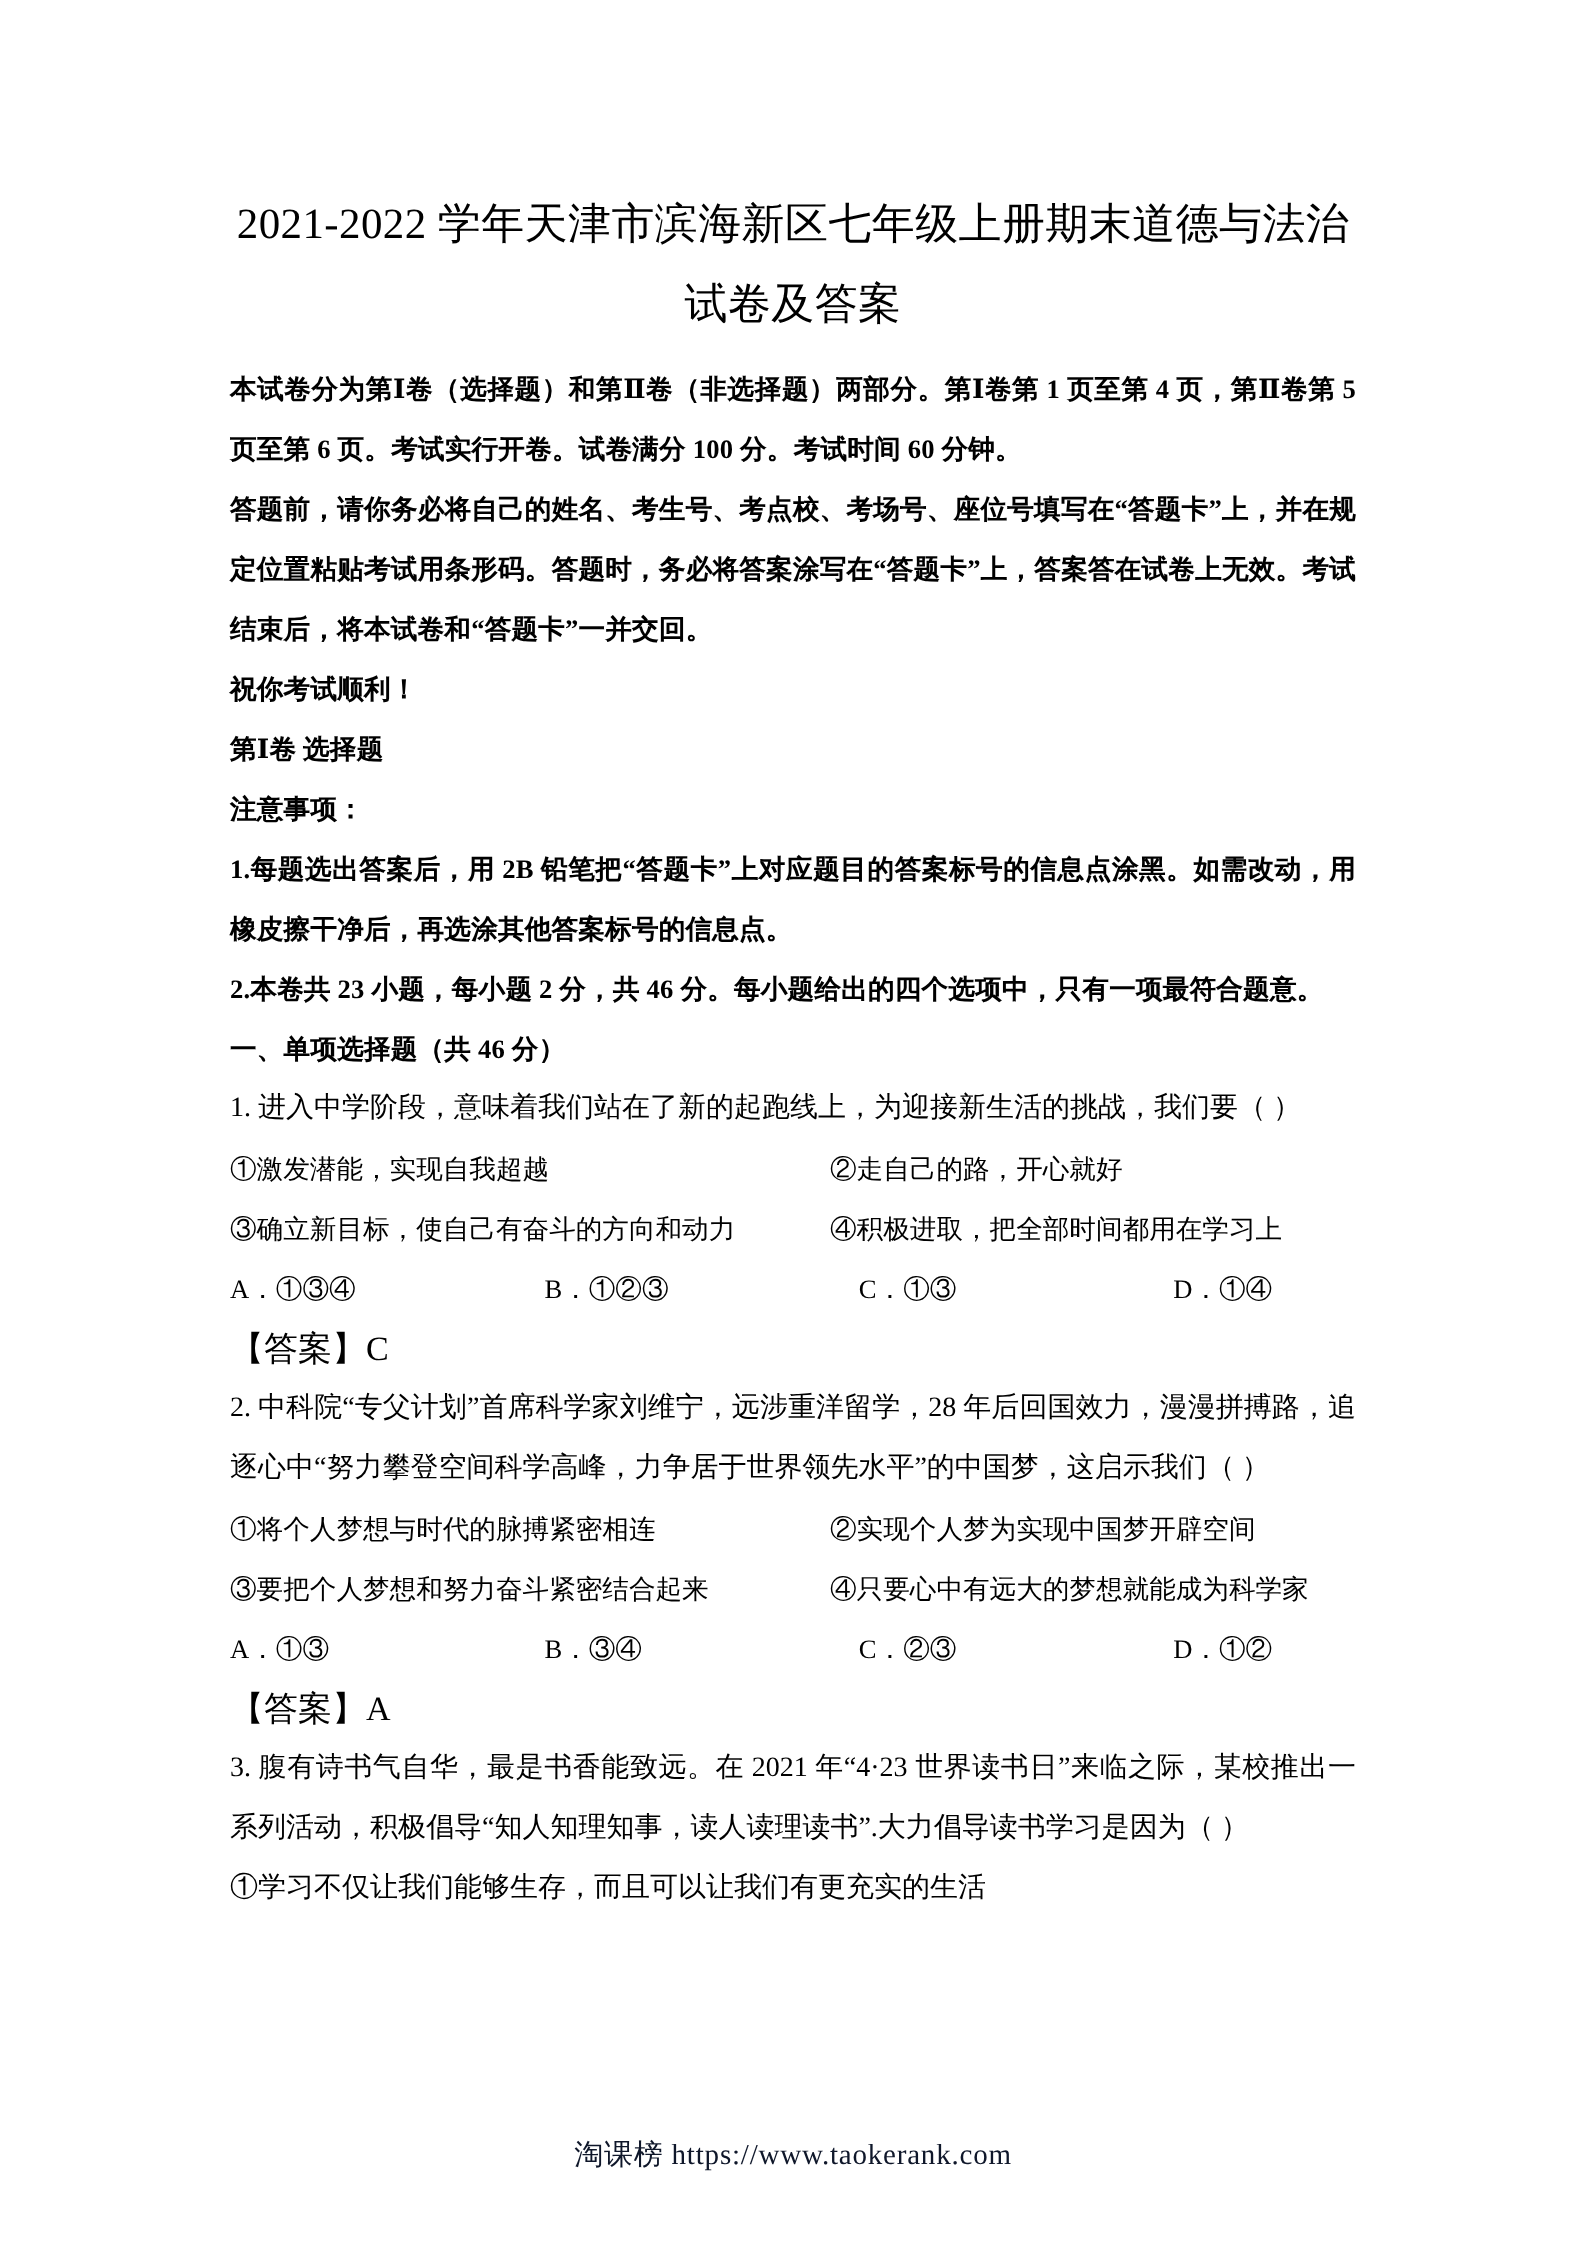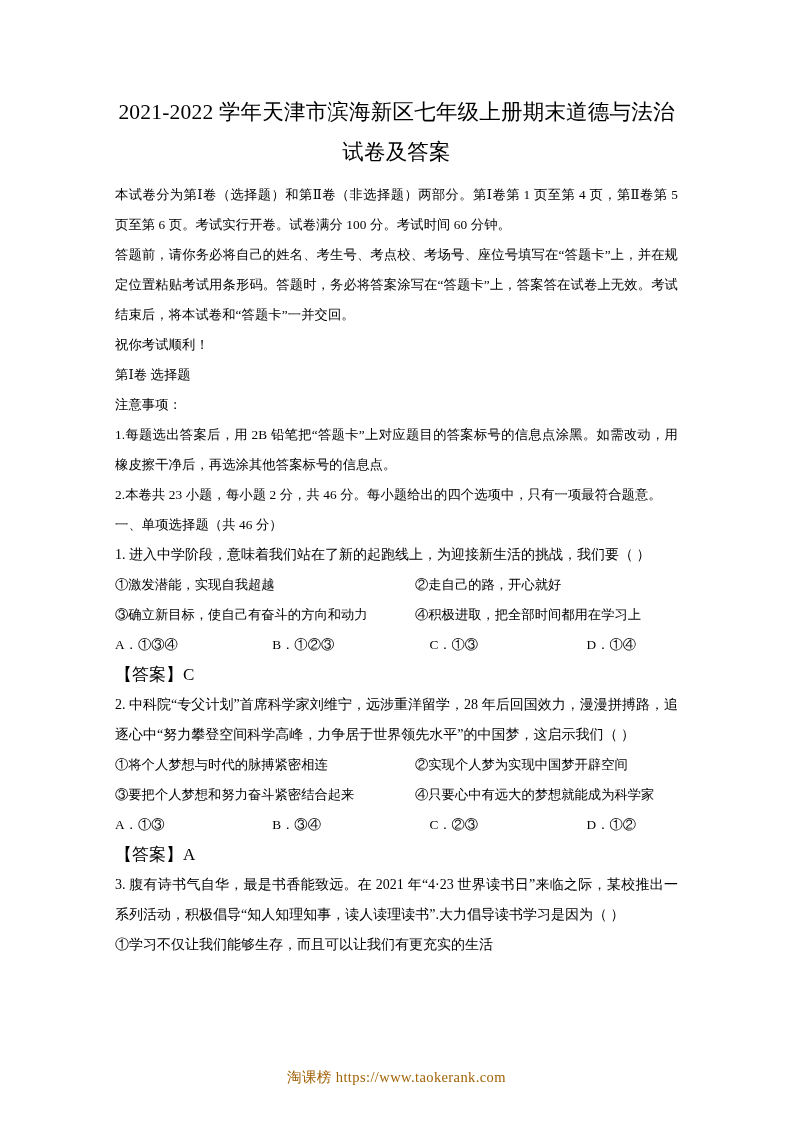--- a/index.html
+++ b/index.html
@@ -32,20 +32,21 @@
     font-family: "Liberation Serif", "DejaVu Serif", serif;
     text-align: center;
   }
   .para {
     font-size: 13.3px;
     line-height: 30px;
     text-align: justify;
     text-justify: inter-ideograph;
     margin: 0;
     letter-spacing: 0.1px;
+    font-weight: bold;
   }
   .center {
     text-align: left;
   }
   .q-line {
     font-size: 14px;
     line-height: 30px;
     margin: 0;
     text-align: justify;
   }
@@ -77,21 +78,21 @@
     line-height: 30px;
     margin: 0;
   }
   .watermark {
     position: absolute;
     left: 0;
     top: 1068px;
     width: 793px;
     text-align: center;
     font-size: 14.5px;
-    color: #a16207;
+    color: #0f172a;
     font-family: "Liberation Serif", "DejaVu Serif", serif;
     letter-spacing: 0.4px;
   }
 </style>
 </head>
 <body>
 
 <div class="page">
 
   <h1 class="doc-title">2021-2022 学年天津市滨海新区七年级上册期末道德与法治试卷及答案</h1>

